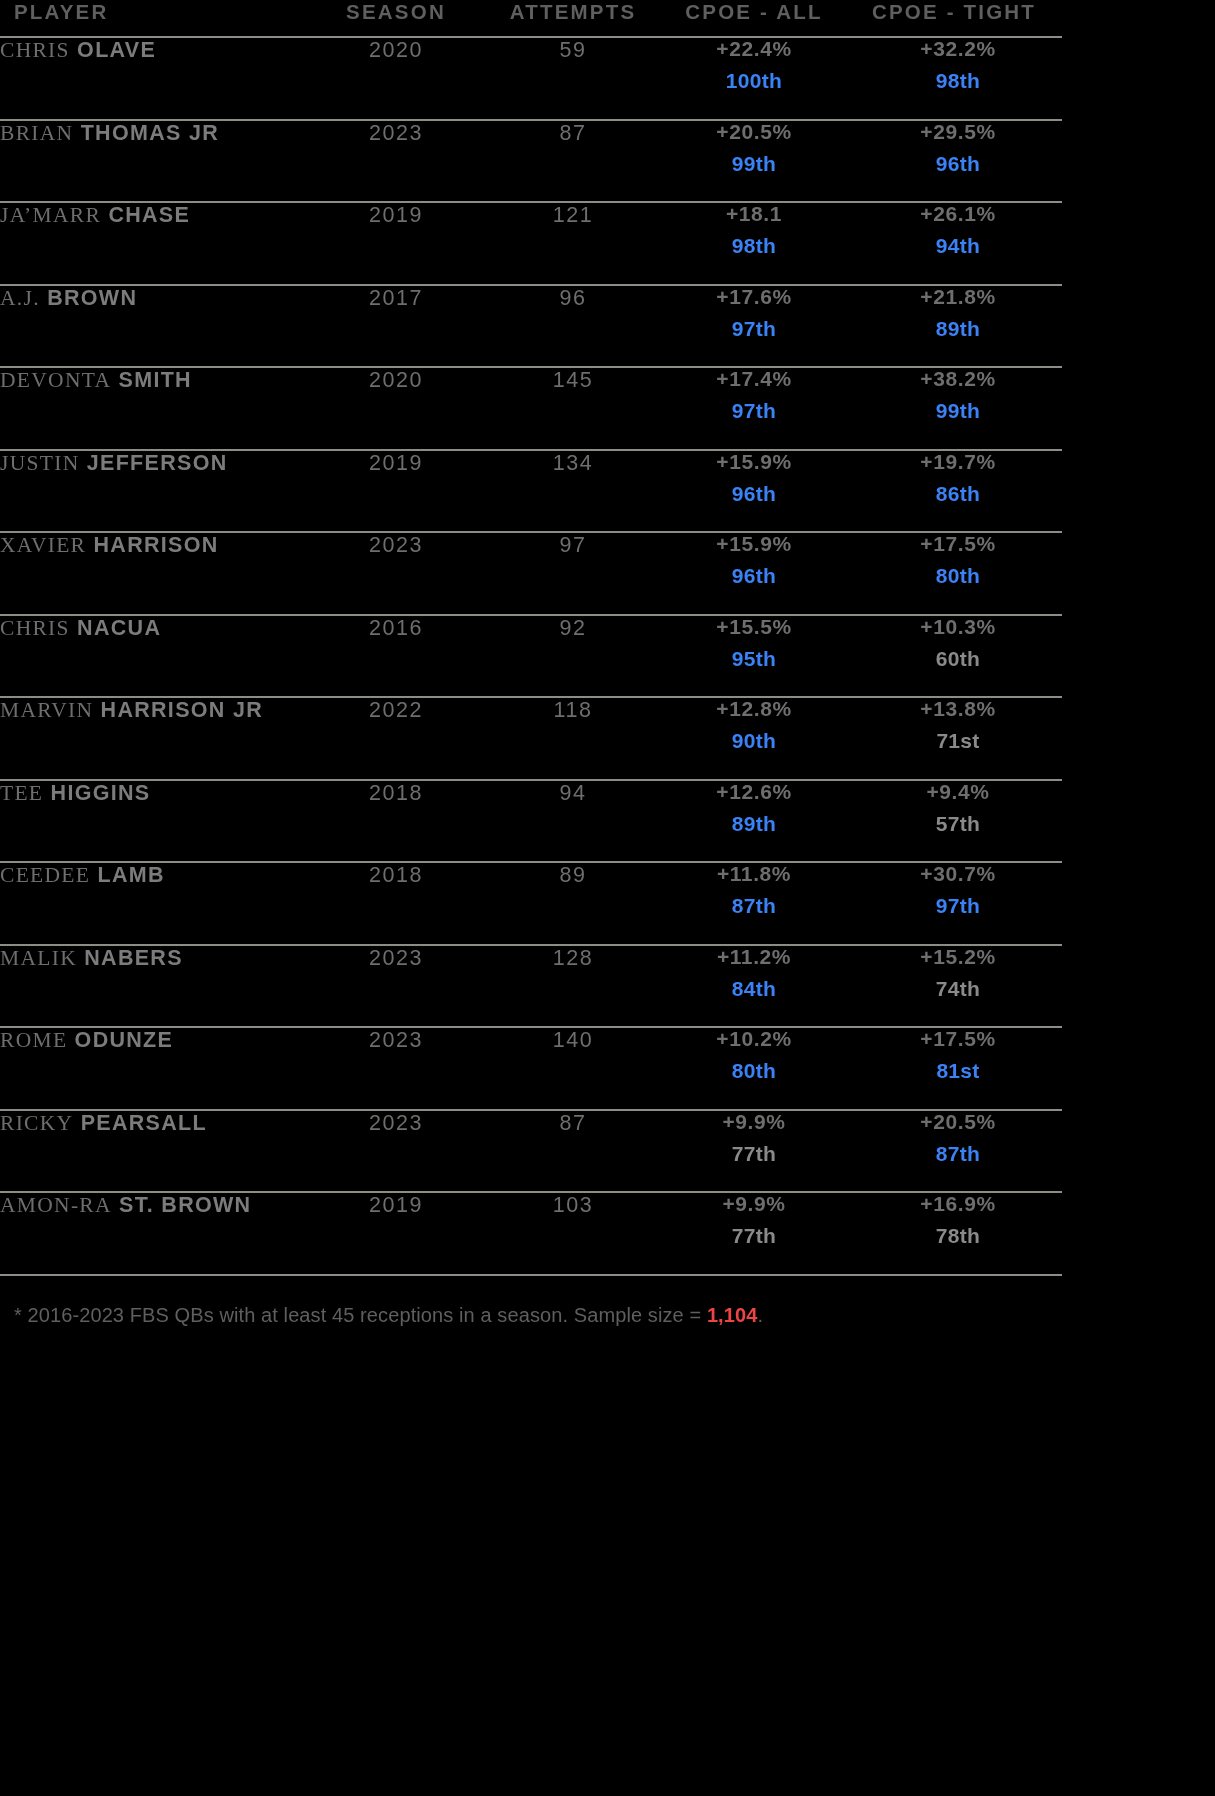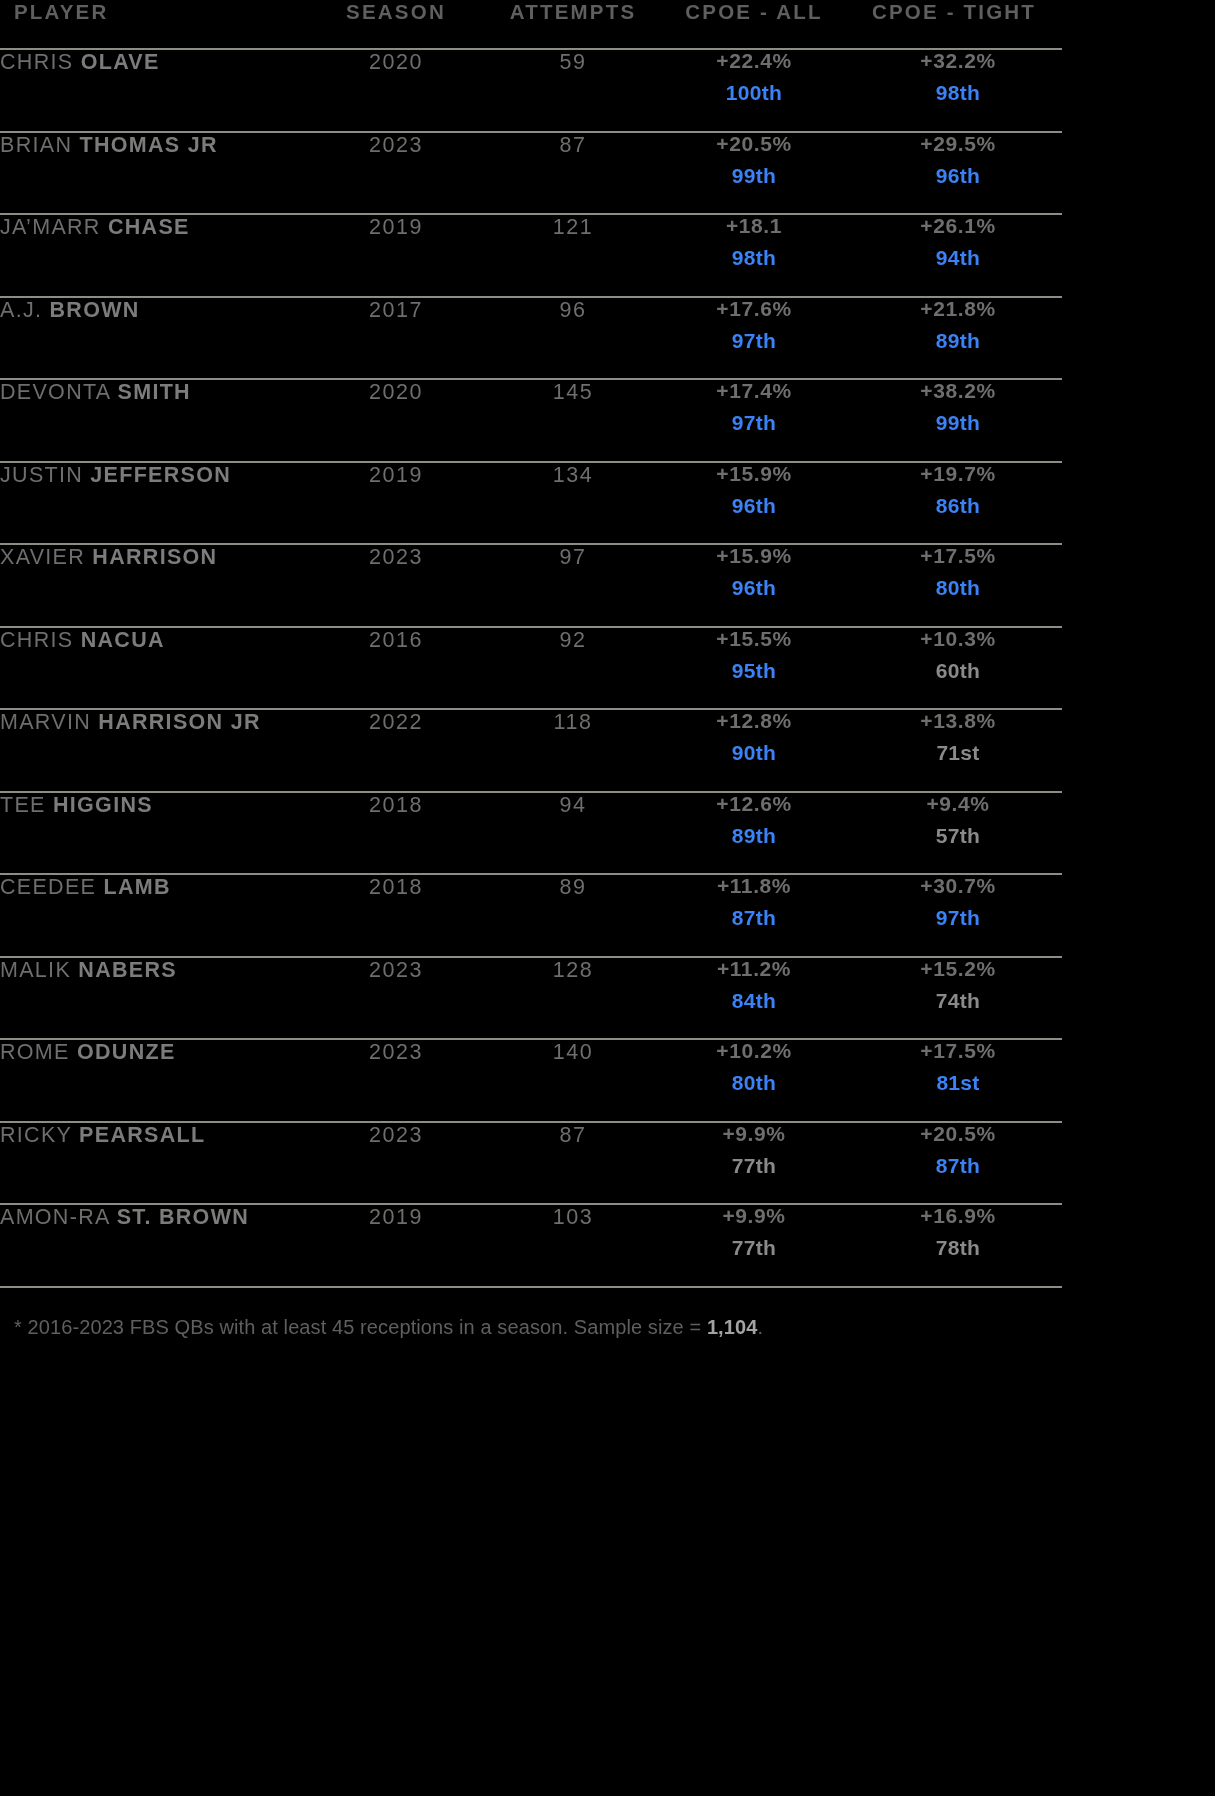--- a/index.html
+++ b/index.html
@@ -32,21 +32,21 @@
   col.c-attempts{ width: 162px; }
   col.c-all     { width: 200px; }
   col.c-tight   { width: 208px; }
 
   thead th {
     font-size: 20.5px;
     font-weight: bold;
     letter-spacing: 2.2px;
     color: #5f5f5f;
     text-transform: uppercase;
-    padding: 0 0 24px 0;
+    padding: 0 0 12px 0;
     vertical-align: bottom;
     font-family: "Liberation Sans", sans-serif;
   }
   th.h-player   { text-align: left;   padding-left: 14px; }
   th.h-season   { text-align: center; }
   th.h-attempts { text-align: center; }
   th.h-all      { text-align: center; }
   th.h-tight    { text-align: center; padding-right: 8px; }
 
   tbody tr.data-row {
@@ -60,21 +60,21 @@
 
   .cell-name {
     text-align: left;
     padding-left: 14px;
     padding-top: 16px;
     font-size: 21.5px;
     letter-spacing: 1.3px;
     white-space: nowrap;
     color: #6e6e6e;
   }
-  .cell-name .fname { font-weight: 400; }
+  .cell-name .fname { font-weight: 400; font-family: Liberation Serif, serif; }
   .cell-name .lname { font-weight: 700; color: #7c7c7c; }
 
   .cell-num {
     text-align: center;
     padding-top: 16px;
     font-size: 21.5px;
     letter-spacing: 1.5px;
     color: #6e6e6e;
     font-weight: 400;
   }
@@ -114,21 +114,21 @@
     box-sizing: border-box;
   }
   .footnotes p {
     margin: 0 0 7px 0;
     font-size: 20px;
     line-height: 1.38;
     color: #5f5f5f;
     font-weight: 400;
     letter-spacing: 0.1px;
   }
-  .footnotes p b { font-weight: 700; color: #a3a3a3; }
+  .footnotes p b { font-weight: 700; color: #ef4444; }
 </style>
 </head>
 <body>
 
 <div class="sheet">
 
   <table class="stat-table">
     <colgroup>
       <col class="c-player">
         <col class="c-season">

